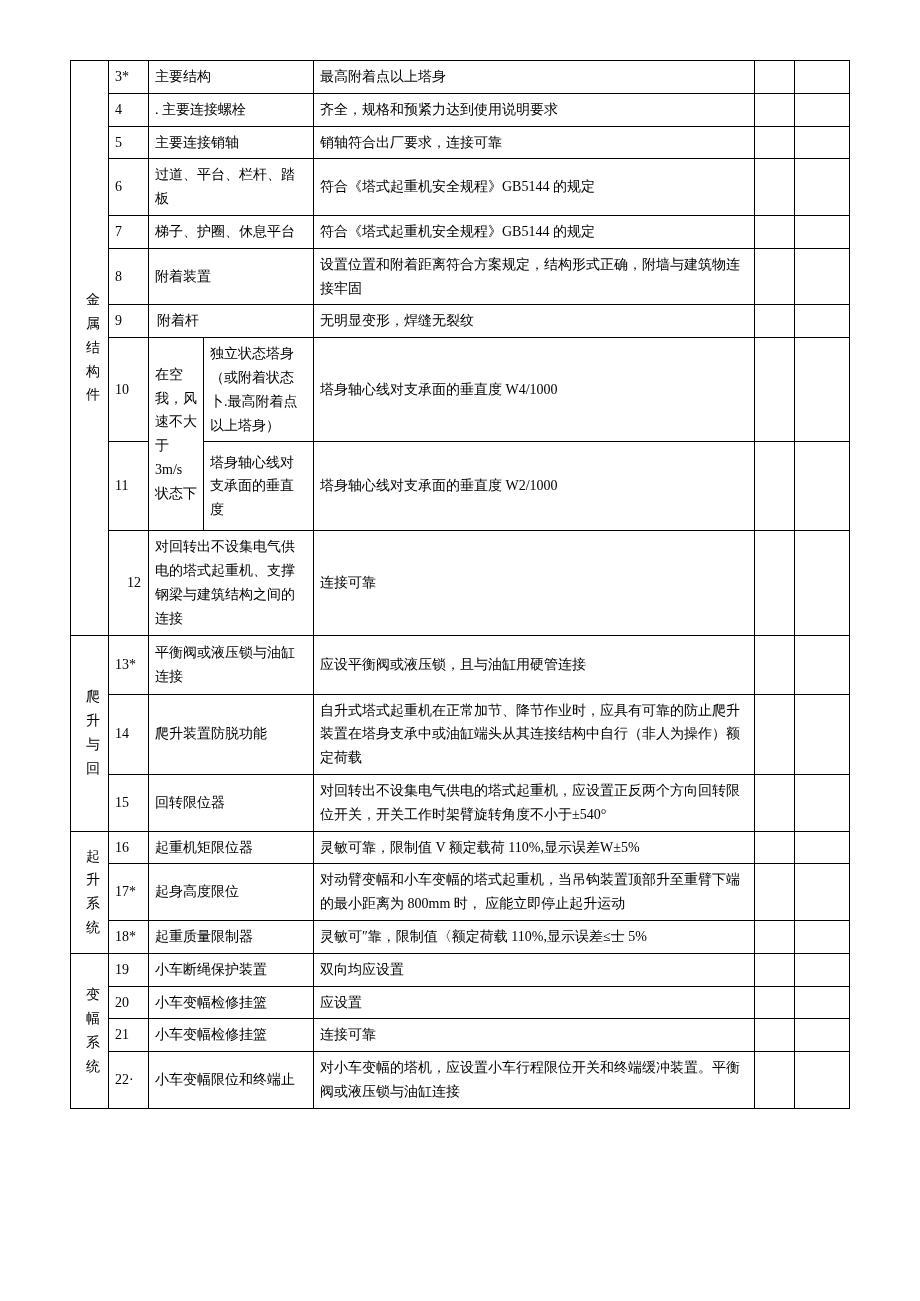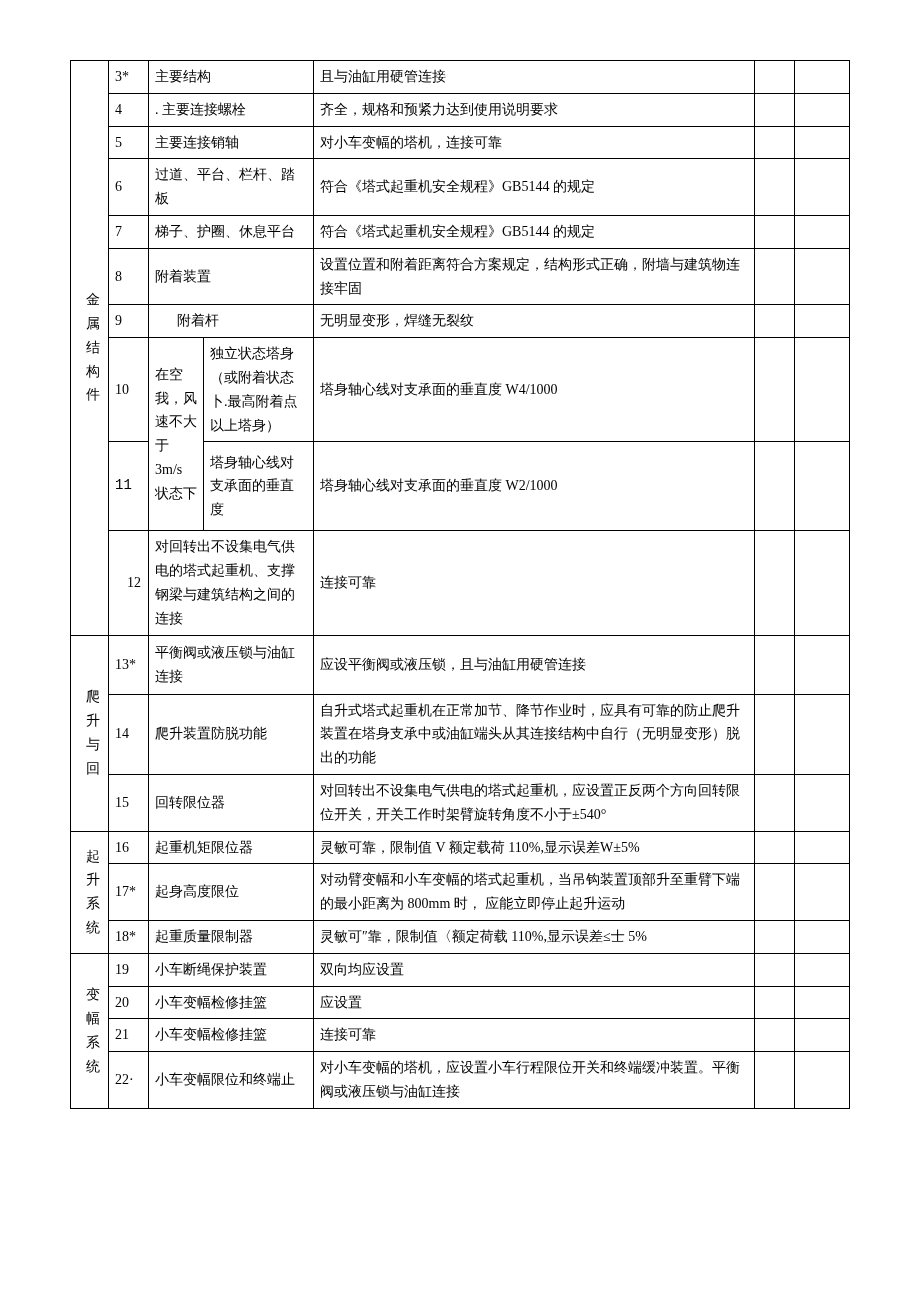--- a/index.html
+++ b/index.html
@@ -47,35 +47,35 @@
     <col class="col-req">
     <col class="col-e1">
     <col class="col-e2">
   </colgroup>
   <tbody>
 
     <tr>
       <td rowspan="10" class="vtext">金 属 结 构 件</td>
       <td>3*</td>
       <td colspan="2">主要结构</td>
-      <td>且与油缸用硬管连接</td>
+      <td>最高附着点以上塔身</td>
       <td></td>
       <td></td>
     </tr>
     <tr>
       <td>4</td>
       <td colspan="2">. 主要连接螺栓</td>
       <td>齐全，规格和预紧力达到使用说明要求</td>
       <td></td>
       <td></td>
     </tr>
     <tr>
       <td>5</td>
       <td colspan="2">主要连接销轴</td>
-      <td>对小车变幅的塔机，连接可靠</td>
+      <td>销轴符合出厂要求，连接可靠</td>
       <td></td>
       <td></td>
     </tr>
     <tr>
       <td>6</td>
       <td colspan="2">过道、平台、栏杆、踏板</td>
       <td>符合《塔式起重机安全规程》GB5144 的规定</td>
       <td></td>
       <td></td>
     </tr>
@@ -88,37 +88,37 @@
     </tr>
     <tr>
       <td>8</td>
       <td colspan="2">附着装置</td>
       <td>设置位置和附着距离符合方案规定，结构形式正确，附墙与建筑物连接牢固</td>
       <td></td>
       <td></td>
     </tr>
     <tr>
       <td>9</td>
-      <td colspan="2" style="padding-left:28px;">附着杆</td>
+      <td colspan="2" style="padding-left:8px;">附着杆</td>
       <td>无明显变形，焊缝无裂纹</td>
       <td></td>
       <td></td>
     </tr>
     <tr>
       <td>10</td>
       <td rowspan="2">
         <span>在空我，风速不大于 3m/s 状</span><span>态下</span>
       </td>
       <td>独立状态塔身（或附着状态卜.最高附着点以上塔身）</td>
       <td>塔身轴心线对支承面的垂直度 W4/1000</td>
       <td></td>
       <td></td>
     </tr>
     <tr>
-      <td style="height:80px;font-family:Liberation Mono, monospace;">11</td>
+      <td style="height:80px;">11</td>
       <td>塔身轴心线对支承面的垂直度</td>
       <td>塔身轴心线对支承面的垂直度 W2/1000</td>
       <td></td>
       <td></td>
     </tr>
     <tr>
       <td style="height:80px;padding-left:18px;">12</td>
       <td colspan="2">对回转出不设集电气供电的塔式起重机、支撑钢梁与建筑结构之间的连接</td>
       <td>连接可靠</td>
       <td></td>
@@ -129,21 +129,21 @@
       <td rowspan="3" class="vtext">爬 升 与回</td>
       <td style="height:50px;margin-top:14px;">13*</td>
       <td colspan="2">平衡阀或液压锁与油缸连接</td>
       <td>应设平衡阀或液压锁，且与油缸用硬管连接</td>
       <td></td>
       <td></td>
     </tr>
     <tr>
       <td>14</td>
       <td colspan="2">爬升装置防脱功能</td>
-      <td>自升式塔式起重机在正常加节、降节作业时，应具有可靠的防止爬升装置在塔身支承中或油缸端头从其连接结构中自行（无明显变形）脱出的功能</td>
+      <td>自升式塔式起重机在正常加节、降节作业时，应具有可靠的防止爬升装置在塔身支承中或油缸端头从其连接结构中自行（非人为操作）额定荷载</td>
       <td></td>
       <td></td>
     </tr>
     <tr>
       <td>15</td>
       <td colspan="2">回转限位器</td>
       <td>对回转出不设集电气供电的塔式起重机，应设置正反两个方向回转限位开关，开关工作时架臂旋转角度不小于±540°</td>
       <td></td>
       <td></td>
     </tr>

